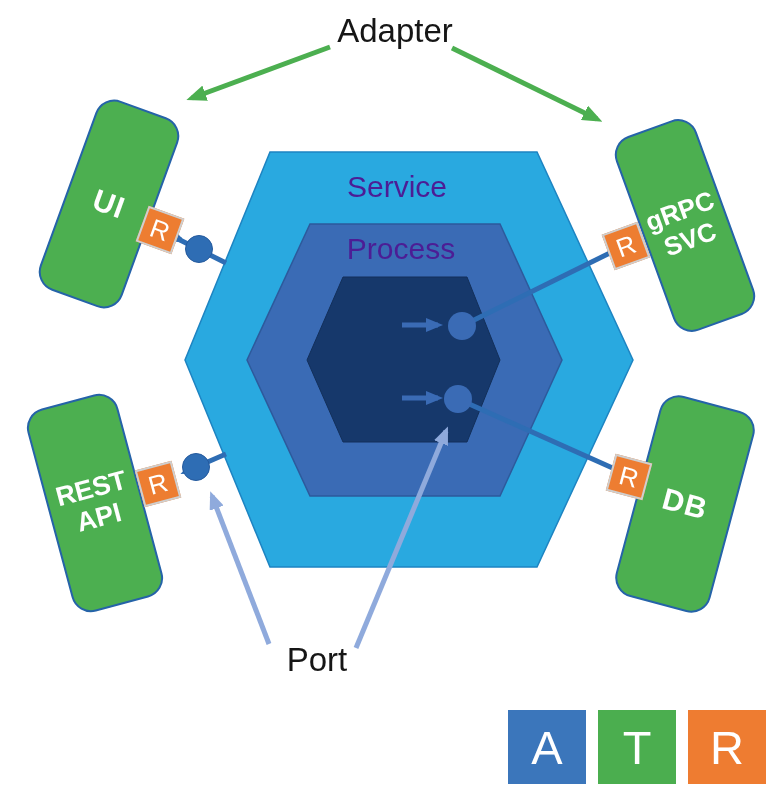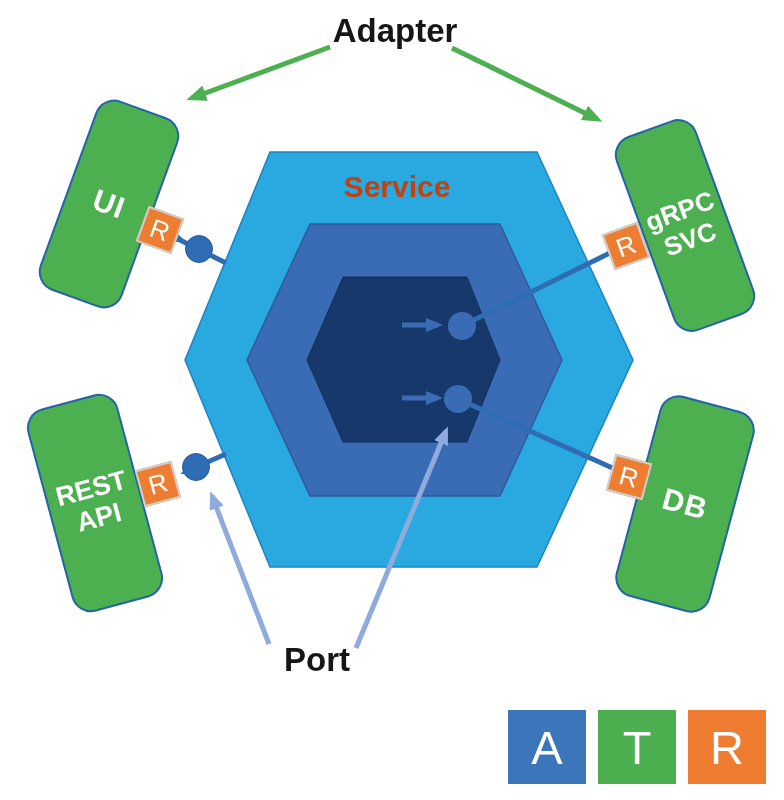--- a/index.html
+++ b/index.html
@@ -1,21 +1,21 @@
 <!DOCTYPE html>
 <html><head>
 <meta charset="utf-8">
 <style>
   html,body{margin:0;padding:0;background:#fff;}
   .stage{position:relative;width:784px;height:800px;background:#ffffff;
          font-family:"Liberation Sans",sans-serif;overflow:hidden;}
   .stage svg{position:absolute;left:0;top:0;}
-  .label{position:absolute;transform:translate(-50%,-50%);white-space:nowrap;font-weight:bold;}
+  .label{position:absolute;transform:translate(-50%,-50%);white-space:nowrap;}
   .anno-label{color:#161616;font-size:33px;}
-  .hex-label{color:#c2410c;font-size:30px;}
+  .hex-label{color:#4c1d95;font-size:30px;}
   .gbox{position:absolute;background:#4CAF50;border:2.5px solid #2563A8;border-radius:20px;
         display:flex;align-items:center;justify-content:center;color:#fff;font-weight:bold;
         text-align:center;box-sizing:border-box;}
   .gbox .stack{display:flex;flex-direction:column;line-height:1.12;}
   .badge{position:absolute;width:38px;height:38px;background:#ED7D31;border:2px solid #CFCFCF;
          display:flex;align-items:center;justify-content:center;color:#fff;font-size:26px;
          box-sizing:border-box;}
   #box-ui{left:65px;top:103px;width:88px;height:202px;transform:rotate(20deg);font-size:30px;letter-spacing:1px;}
   #box-grpc{left:642px;top:122px;width:86px;height:207px;transform:rotate(-20deg);font-size:26px;}
   #box-rest{left:48px;top:398px;width:94px;height:210px;transform:rotate(-15deg);font-size:27px;}
@@ -77,20 +77,21 @@
     <circle cx="458" cy="399" r="14" fill="#3A6BB5"></circle>
 
     <line x1="269" y1="644" x2="212" y2="496" stroke="#8FAADC" stroke-width="5" marker-end="url(#m-light)"></line>
     <line x1="356" y1="648" x2="446" y2="431" stroke="#8FAADC" stroke-width="5" marker-end="url(#m-light)"></line>
 
     <line x1="330" y1="47" x2="192" y2="98" stroke="#4CAF50" stroke-width="5" marker-end="url(#m-green)"></line>
     <line x1="452" y1="48" x2="597" y2="119" stroke="#4CAF50" stroke-width="5" marker-end="url(#m-green)"></line>
   </svg>
 
   <div class="label hex-label" id="lbl-service">Service</div>
+  <div class="label hex-label" id="lbl-process">Process</div>
 
   <div class="gbox" id="box-ui">
     <span>UI</span>
   </div>
   <div class="gbox" id="box-grpc">
     <span class="stack">
       <span>gRPC</span>
       <span>SVC</span>
     </span>
   </div>

